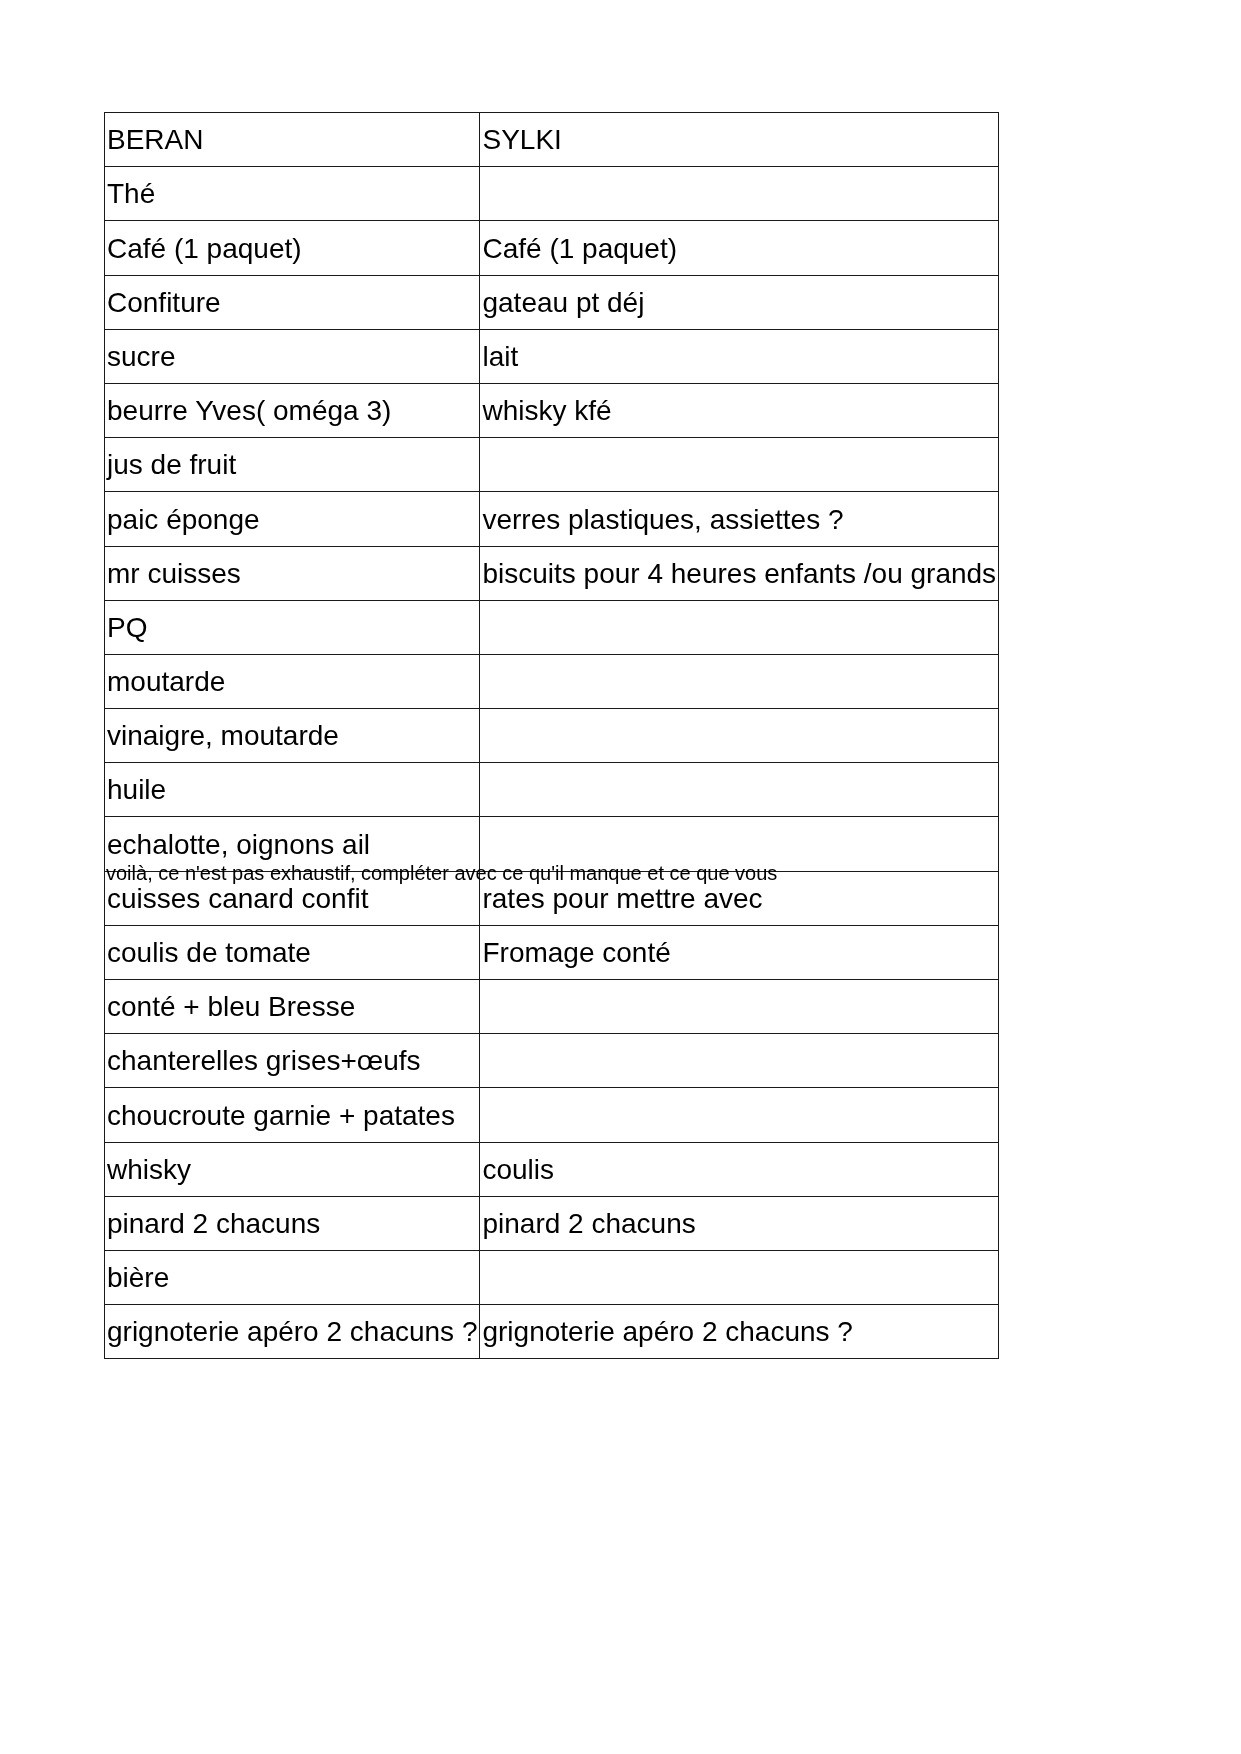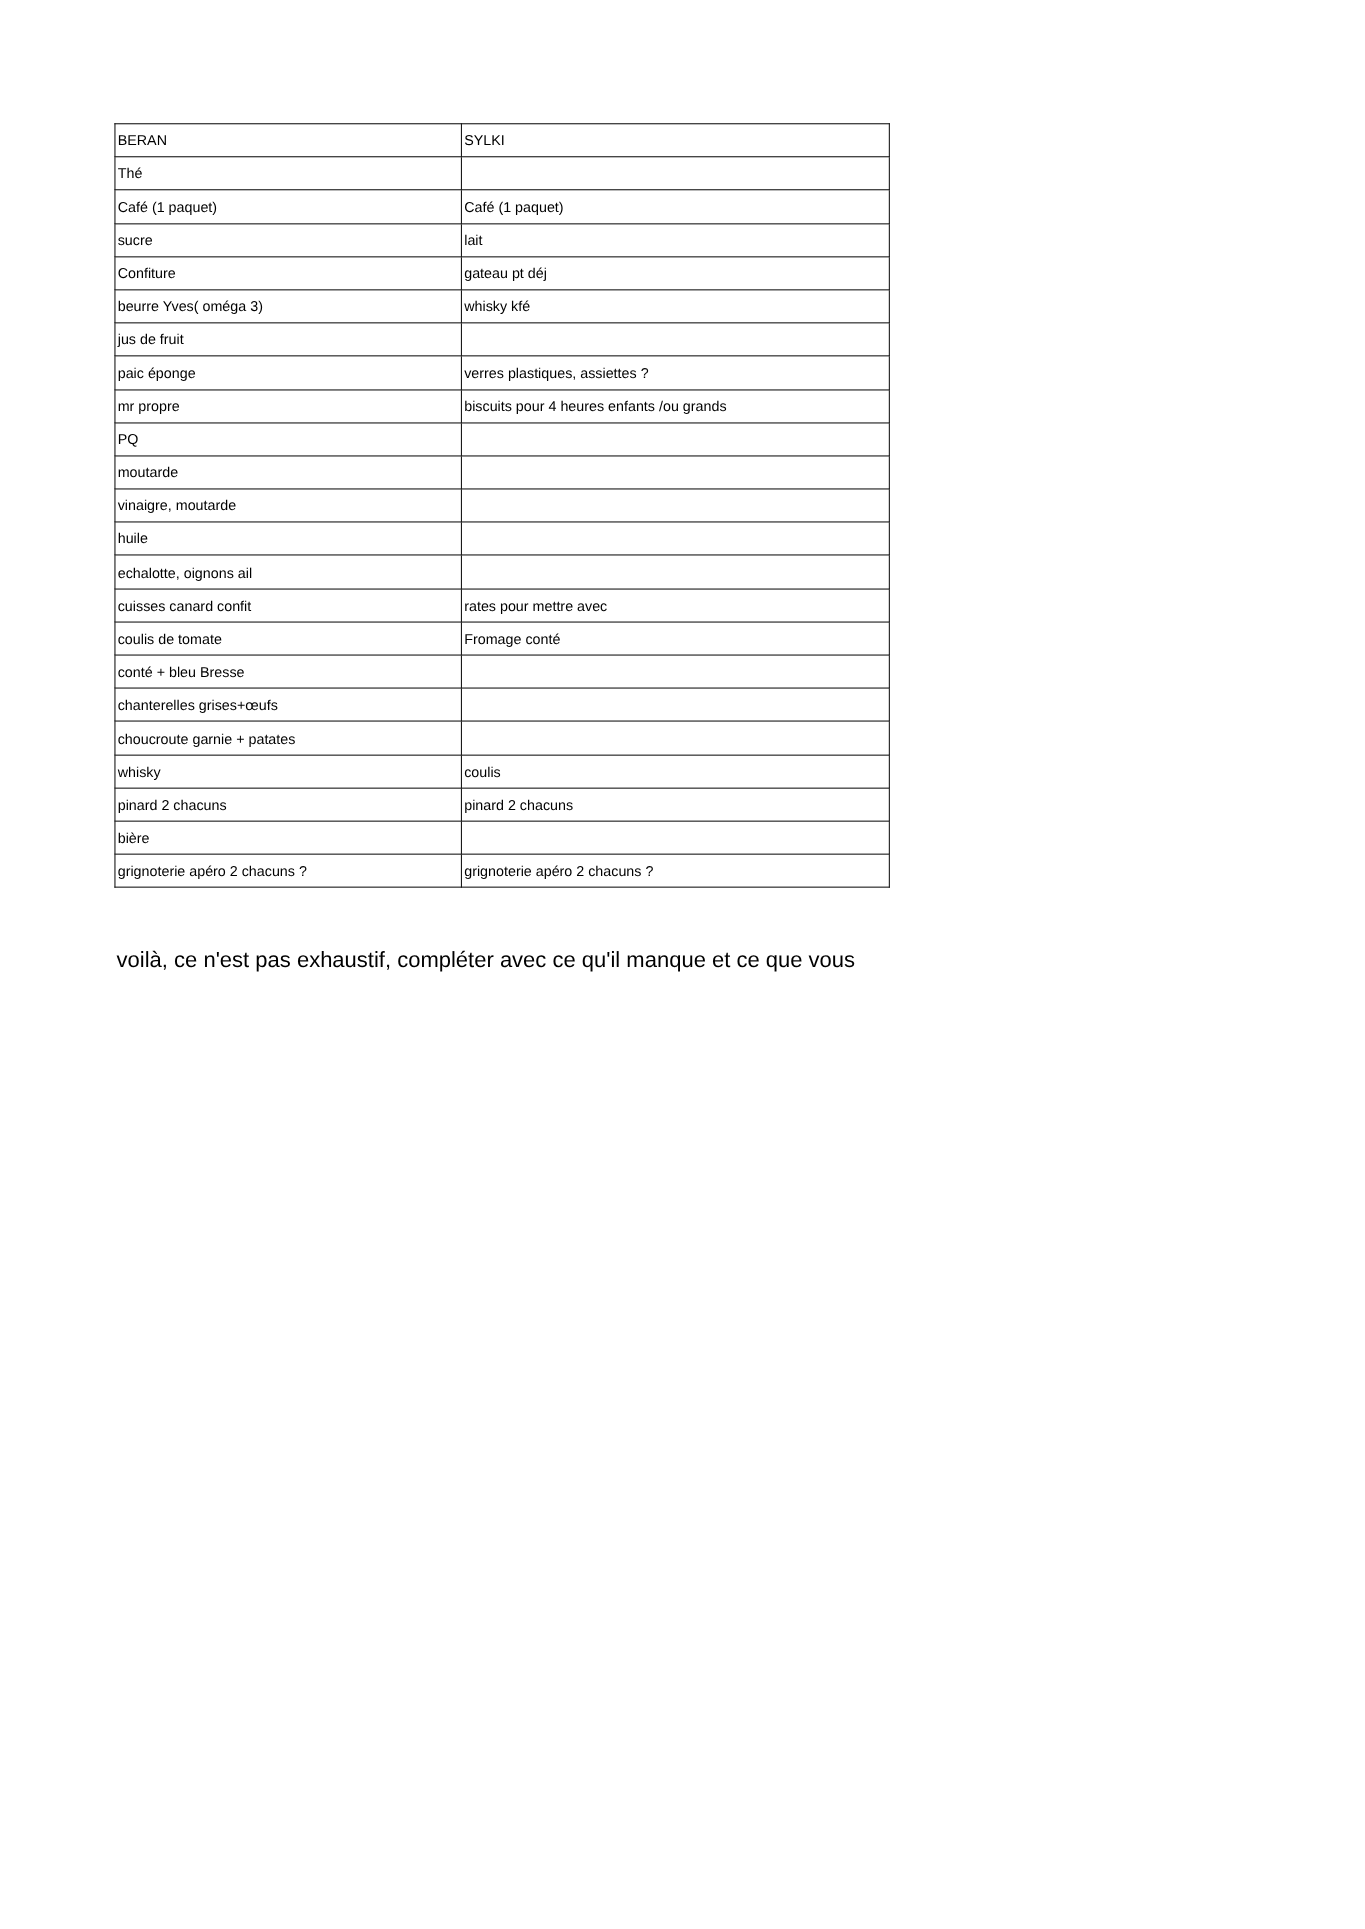--- a/index.html
+++ b/index.html
@@ -1,19 +1,19 @@
 <!DOCTYPE html>
 <html><head>
   <meta charset="utf-8">
   <style>
     html, body { margin: 0; padding: 0; background: #ffffff; }
     body { width: 1241px; height: 1754px; position: relative; overflow: hidden;
            font-family: "Liberation Sans", "DejaVu Sans", sans-serif; color: #000; }
     .sheet { position: absolute; left: 104px; top: 112px; border-collapse: collapse; table-layout: fixed; }
-    .sheet td { border: 1.5px solid #1a1a1a; height: 29.2px; padding: 0 2px; font-size: 13px;
+    .sheet td { border: 1.5px solid #1a1a1a; height: 29.2px; padding: 12px 2px; font-size: 28px;
                 line-height: 29px; white-space: nowrap; overflow: visible; vertical-align: bottom; }
     .sheet col.c1 { width: 315px; }
     .sheet col.c2 { width: 389px; }
     .footer-note { position: absolute; left: 106px; top: 862px; font-size: 20px; white-space: nowrap; }
   </style>
 </head>
 <body>
 
 <table class="sheet">
   <colgroup>
@@ -27,41 +27,41 @@
     </tr>
   <tr>
         <td>Thé</td>
         <td></td>
       </tr>
       <tr>
         <td>Café (1 paquet)</td>
         <td>Café (1 paquet)</td>
       </tr>
       <tr>
+        <td>Confiture</td>
+        <td>gateau pt déj</td>
+      </tr>
+      <tr>
         <td>sucre</td>
         <td>lait</td>
-      </tr>
-      <tr>
-        <td>Confiture</td>
-        <td>gateau pt déj</td>
       </tr>
       <tr>
         <td>beurre Yves( oméga 3)</td>
         <td>whisky kfé</td>
       </tr>
       <tr>
         <td>jus de fruit</td>
         <td></td>
       </tr>
       <tr>
         <td>paic éponge</td>
         <td>verres plastiques, assiettes ?</td>
       </tr>
       <tr>
-        <td>mr propre</td>
+        <td>mr cuisses</td>
         <td>biscuits pour 4 heures enfants /ou grands</td>
       </tr>
       <tr>
         <td>PQ</td>
         <td></td>
       </tr>
       <tr>
         <td>moutarde</td>
         <td></td>
       </tr>

